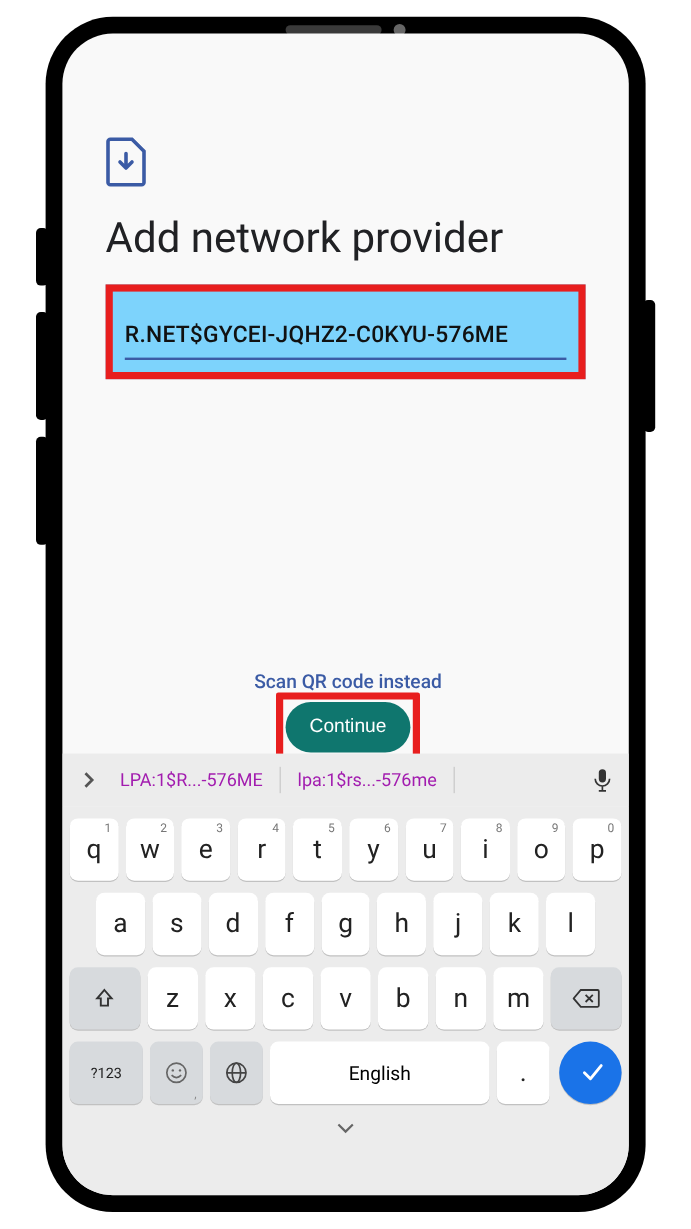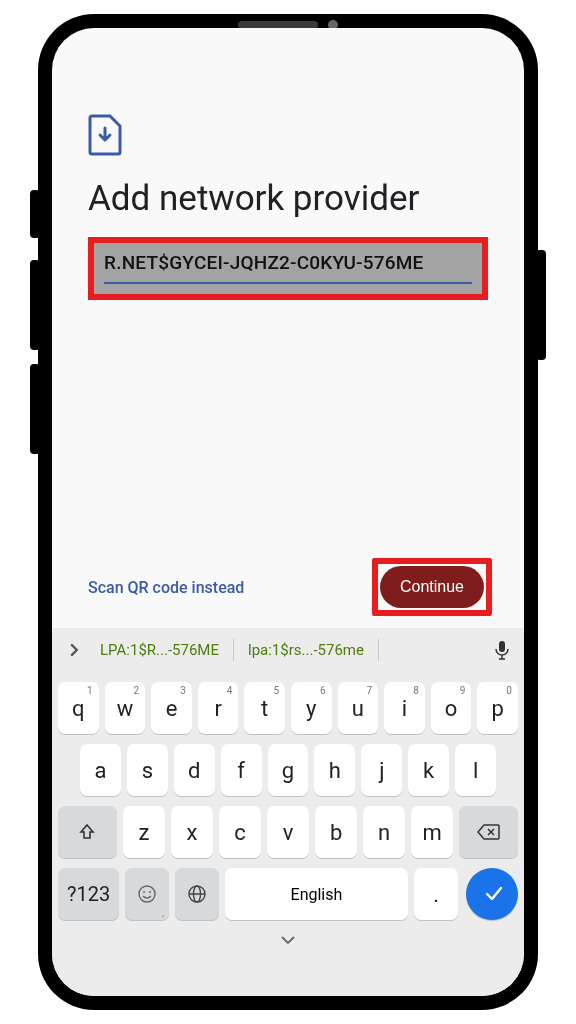--- a/index.html
+++ b/index.html
@@ -71,22 +71,22 @@
     line-height: 1.18;
   }
   .subtitle {
     margin-top: 40px;
     font-size: 16.5px;
     color: #3a3a3a;
   }
   .input-wrap {
     margin-top: 18px;
     border: 6px solid #e81e1e;
-    padding: 4px 10px 10px 10px;
-    background: #a3a3a3;
+    padding: 20px 10px 10px 10px;
+    background: #7dd3fc;
   }
   .code-input {
     width: 100%;
     border: none;
     border-bottom: 2px solid #3b5ba5;
     background: transparent;
     font-size: 19px;
     font-weight: 500;
     color: #111;
     letter-spacing: 0.2px;
@@ -95,54 +95,55 @@
     font-family: inherit;
   }
 
   .action-row {
     position:absolute;
     left:36px; right:32px;
     top: 530px;
     display:flex;
     align-items:center;
     justify-content:space-between;
+    flex-direction:column;
   }
   .scan-link {
     color:#3b5ba5;
     font-size:16px;
     font-weight:500;
   }
   .continue-wrap {
     border: 6px solid #e81e1e;
     padding: 2px;
     border-radius: 2px;
   }
   .continue-btn {
-    background:#7f1d1d;
+    background:#0f766e;
     color:#fff;
     border:none;
     border-radius: 22px;
     padding: 12px 20px;
     font-size:16px;
     font-weight:500;
   }
 
   
   .sugbar {
     position:absolute;
     left:0; right:0;
     top: 600px;
     height: 44px;
     background:#ececec;
     display:flex;
     align-items:center;
     padding: 0 10px;
     gap: 8px;
     font-size: 15px;
-    color:#4d7c0f;
+    color:#a21caf;
   }
   .sugbar .chev {
     width:24px; height:24px;
     display:flex; align-items:center; justify-content:center;
     color:#555;
   }
   .sugbar .sug {
     padding: 0 6px;
     white-space: nowrap;
   }
@@ -188,21 +189,21 @@
   }
   .key .sup {
     position:absolute;
     top:3px; right:6px;
     font-size:10px;
     color:#777;
   }
   .krow.row2 { padding: 0 22px; }
   .key.shift, .key.back { flex: 1.4; background:#d7dadd; }
   .key.space { flex: 4.2; font-size:16px; color:#000000; }
-  .key.sym { flex:1.4; background:#d7dadd; font-size:20px; }
+  .key.sym { flex:1.4; background:#d7dadd; font-size:12px; }
   .key.emoji { background:#d7dadd; font-size:16px; color:#666; flex:1; }
   .key.globe { background:#d7dadd; flex:1; }
   .key.period { flex:1; background:#fff; }
   .key.enter {
     flex:1.4;
     background:#1a73e8;
     border-radius:50%;
     height:52px; width:52px;
     flex: none;
     width:52px;

